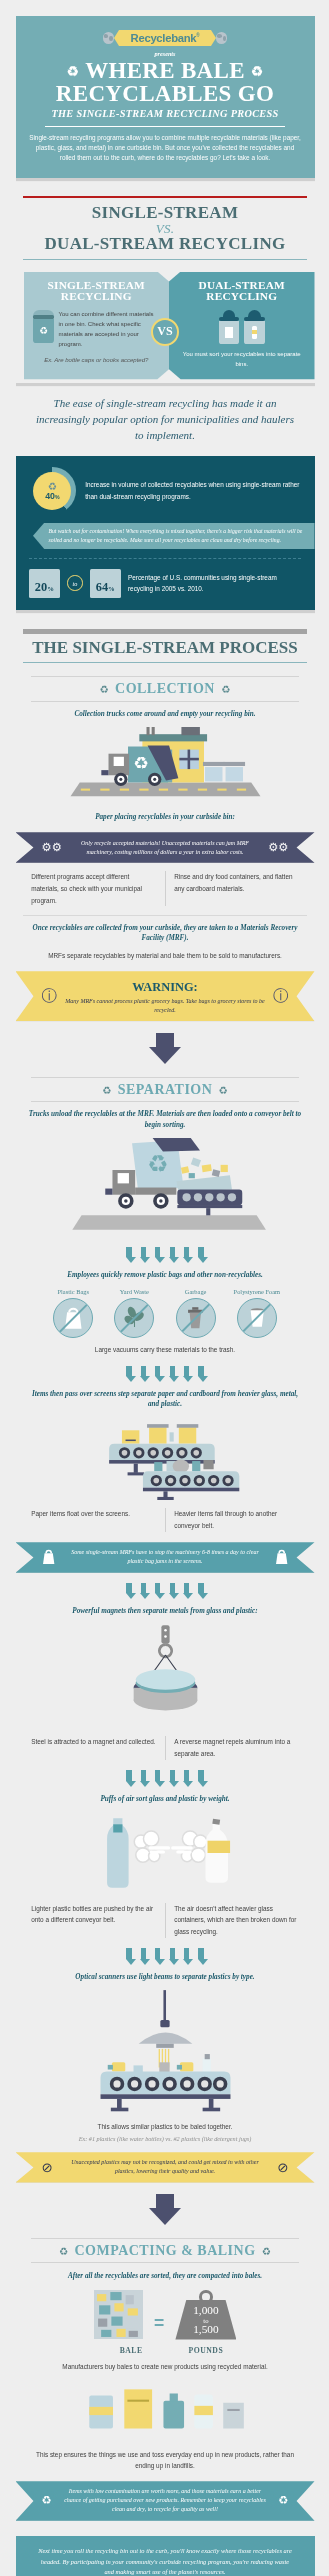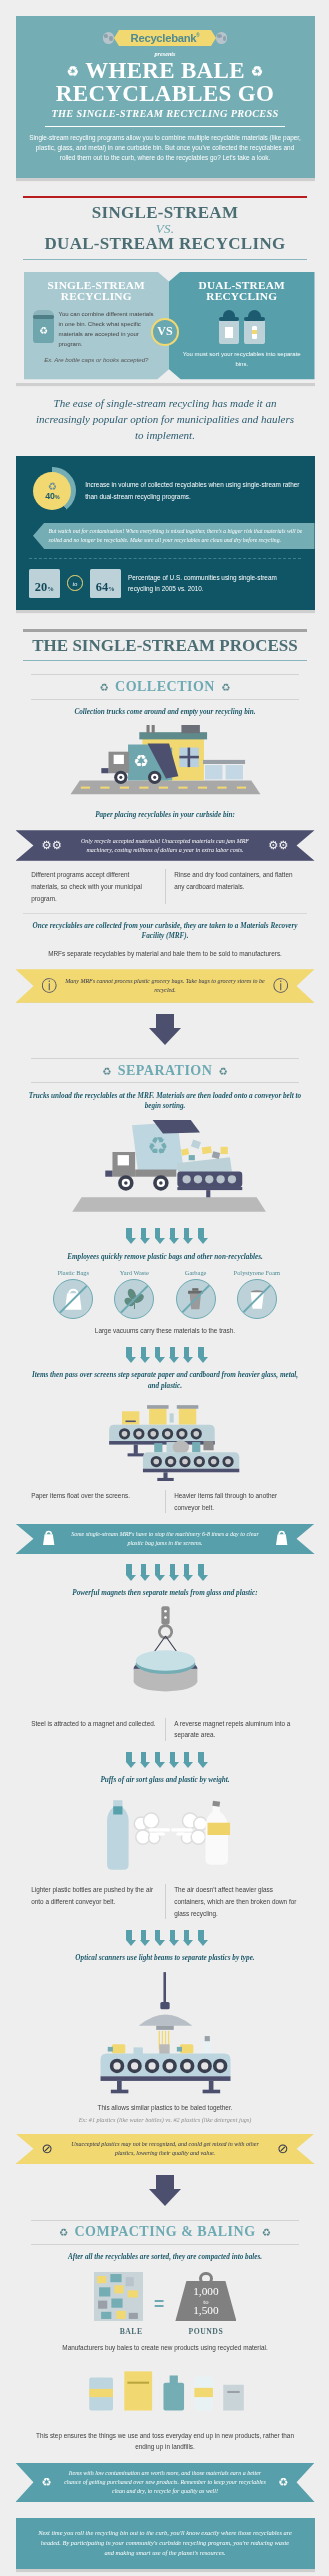--- a/index.html
+++ b/index.html
@@ -121,21 +121,21 @@
   .binstat .top { height:10.3px; background:#bcd2d8; border-radius:1.5px 1.5px 0 0; }
   .binstat .num { background:#bcd2d8; color:#14495b; font-family:"Liberation Serif", serif;
      font-weight:bold; font-size:12.4px; padding:1px 0 3.1px 0; border-radius:0 0 1.5px 1.5px;}
   .binstat .num small{ font-size:6.7px; }
   .to-badge { width:15.5px;height:15.5px;border-radius:50%;background:#105566;
      border:1.5px solid #f2d870; color:#fff; font-family:"Liberation Serif", serif;
      font-style:italic; font-size:6.2px; display:flex;align-items:center;justify-content:center;flex:0 0 auto;}
 
   
   .big-title { text-align:center; margin:18.5px 23px 0 23px; padding:5.2px 0;
-     border-top:3px solid #a3a3a3; border-bottom:1px solid #8ab6bd;}
+     border-top:5px solid #a3a3a3; border-bottom:1px solid #8ab6bd;}
   .big-title h3 { font-family:"Liberation Serif", serif; color:#4b6e74; font-size:17px; line-height:1.05;}
 
   .step-head { text-align:center; margin:13.4px 31px 0 31px; padding:3.6px 0;
      border-top:0.5px solid #d3d3d3; border-bottom:0.5px solid #d3d3d3;
      display:flex; align-items:center; justify-content:center; gap:6.2px;}
   .step-head h4 { font-family:"Liberation Serif", serif; color:#6eaab3; font-size:14px; letter-spacing:0.5px;}
 
   .cap { font-family:"Liberation Serif", serif; font-style:italic; font-weight:bold;
      color:#1c5a6b; text-align:center; font-size:7.2px; line-height:1.45; margin:7.2px 26px 0 26px;}
   .cap-plain { text-align:center; font-size:6.4px; line-height:1.75; color:#3e3e3e;
@@ -367,20 +367,21 @@
     <div class="c">Rinse and dry food containers, and flatten any cardboard materials.</div>
   </div>
   <hr class="hr-light">
 
   <div class="cap">Once recyclables are collected from your curbside, they are taken to a Materials Recovery Facility (MRF).</div>
   <div class="cap-plain">MRFs separate recyclables by material and bale them to be sold to manufacturers.</div>
 
   <div class="banner banner-yellow">
     <span style="font-size:15.5px;color:#4c506e">ⓘ</span>
     <p>
+      <span class="warn-title">WARNING:</span>
       <span>Many MRFs cannot process plastic grocery bags. Take bags to grocery stores to be recycled.</span>
     </p>
     <span style="font-size:15.5px;color:#4c506e">ⓘ</span>
   </div>
 
   <div class="arrow-stem"></div>
   <div class="arrow-down" style="margin-top:0"></div>
 
   <div class="step-head">
     <span style="font-size:10.3px;color:#5b8a8f">♻</span>

